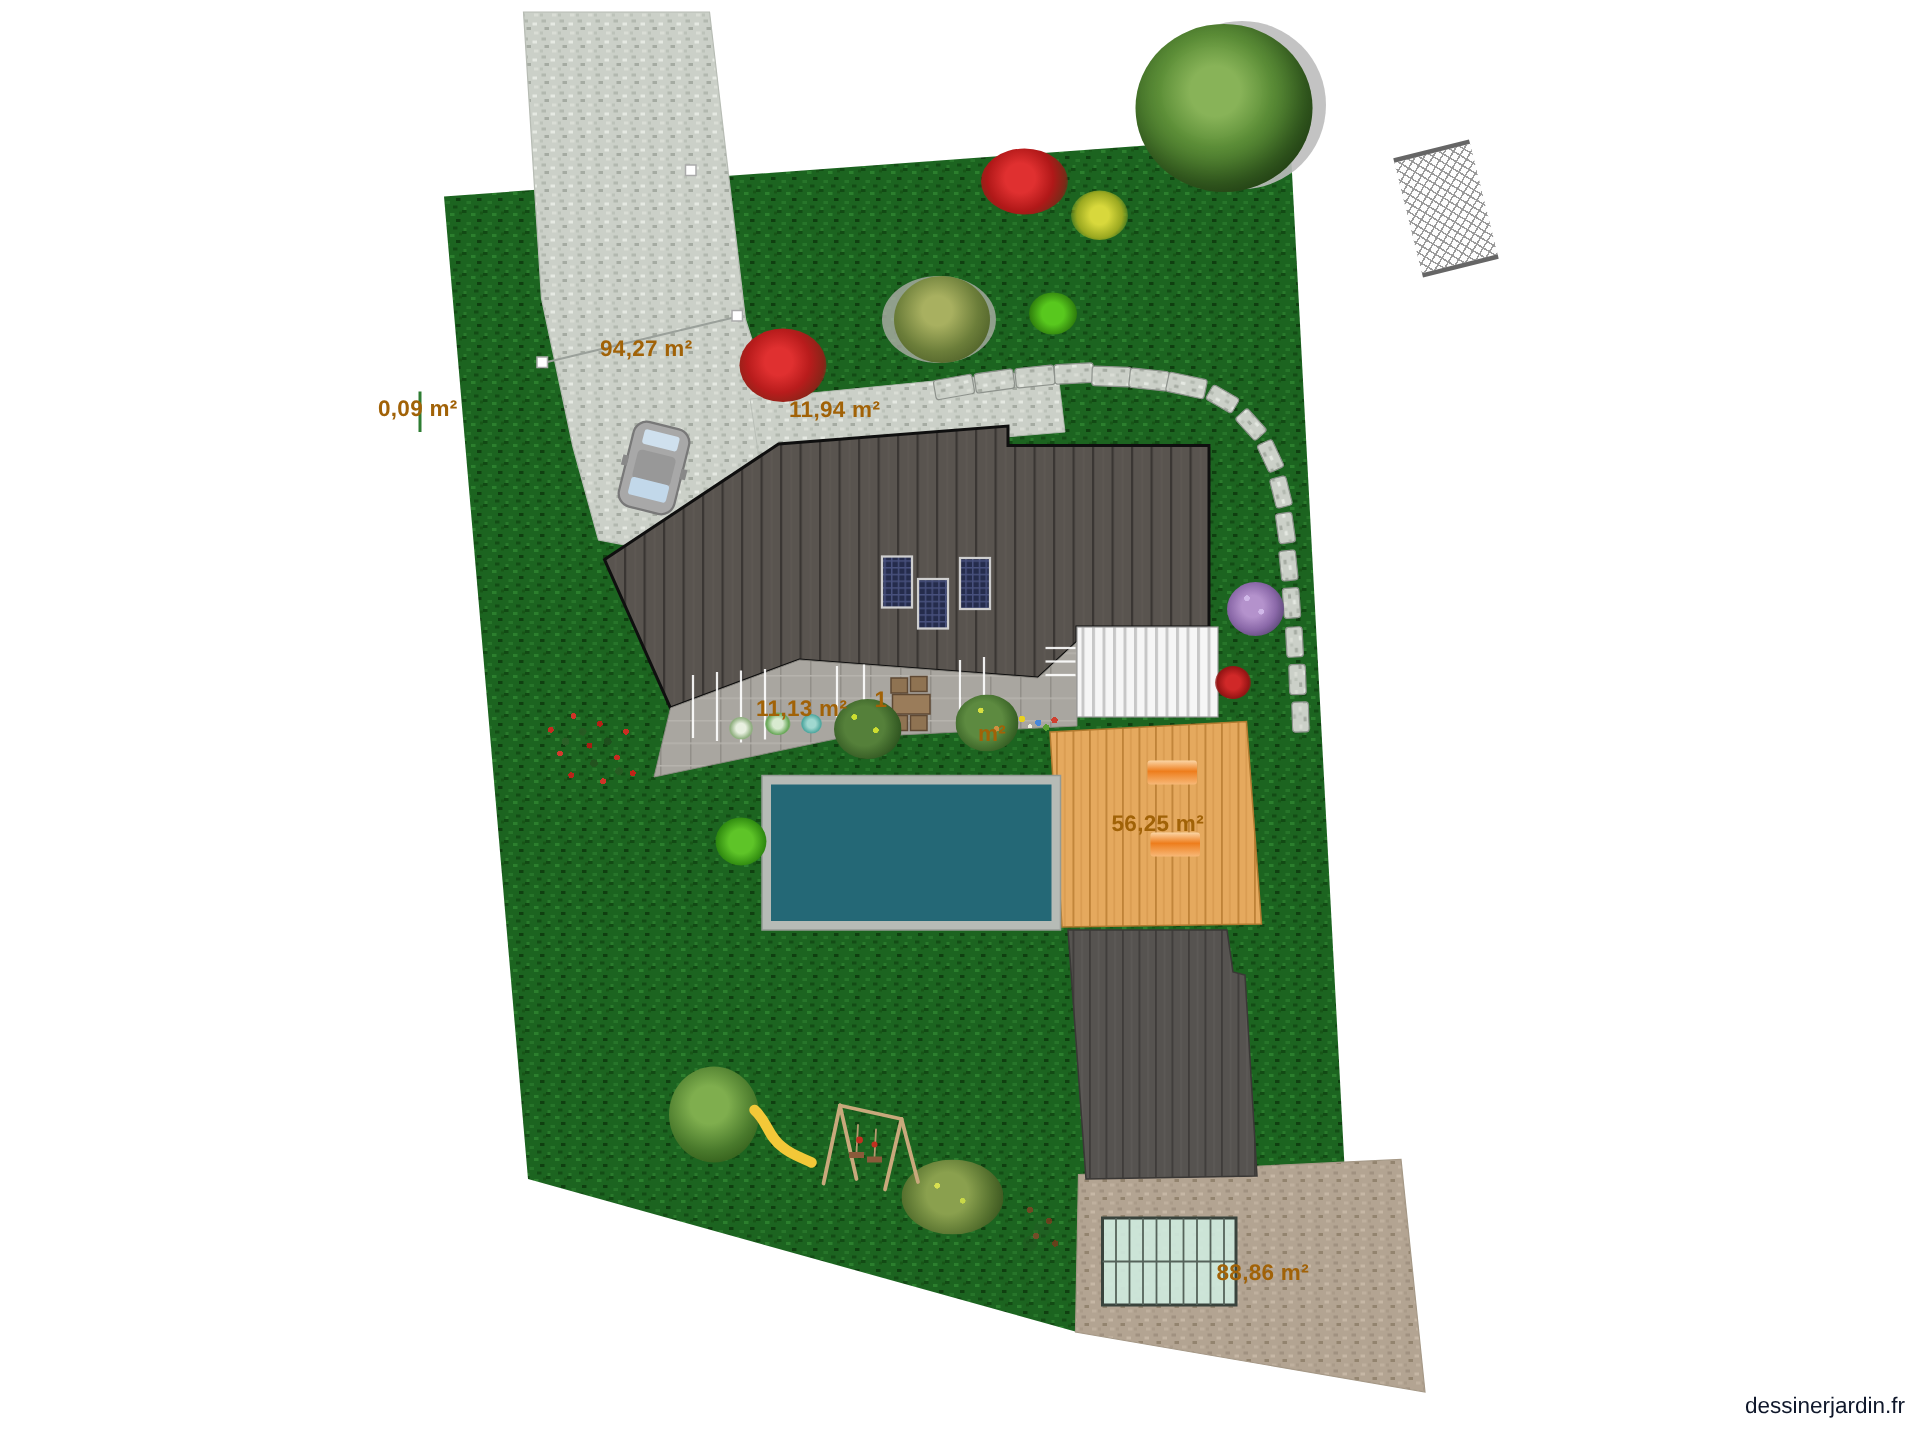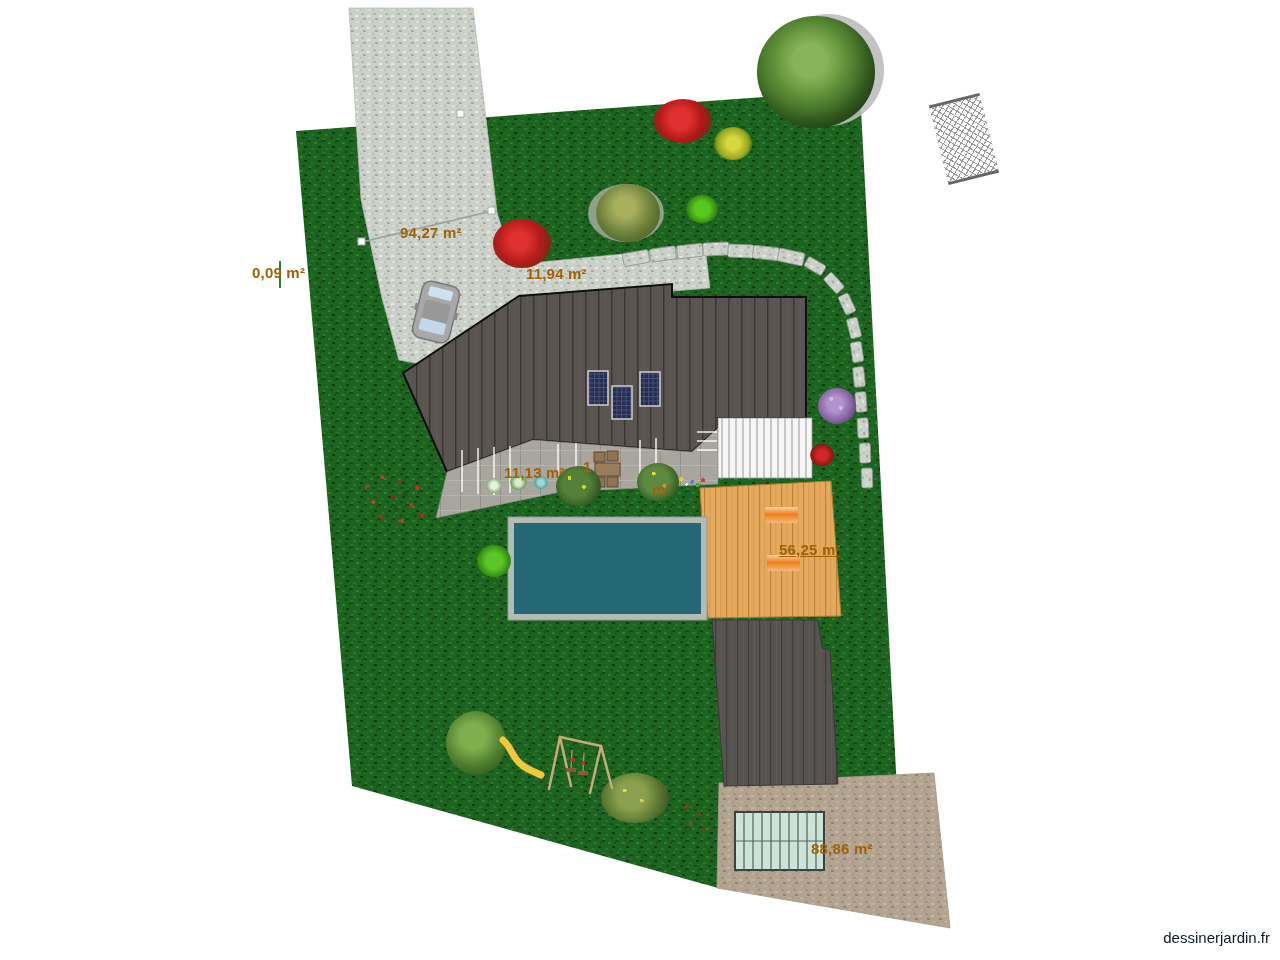--- a/index.html
+++ b/index.html
@@ -302,19 +302,19 @@
     <circle cx="583" cy="763" r="2" fill="#c03020"></circle>
   </svg>
 
   <div class="lbl" style="left:400px;top:224px;">94,27 m²</div>
   <div class="lbl" style="left:252px;top:264px;">0,09 m²</div>
   <div class="tick"></div>
   <div class="lbl" style="left:526px;top:265px;">11,94 m²</div>
   <div class="lbl" style="left:466px;top:464px;margin-left:38px;">11,13 m²</div>
   <div class="lbl" style="left:583px;top:458px;">1</div>
   <div class="lbl" style="left:652px;top:458px;margin-top:23px;">m²</div>
-  <div class="lbl" style="left:779px;top:541px;text-decoration:underline;">56,25 m²</div>
+  <div class="lbl" style="left:741px;top:541px;">56,25 m²</div>
   <div class="lbl" style="left:811px;top:840px;">88,86 m²</div>
 
   <div class="hatch"></div>
 
   <div class="watermark">dessinerjardin.fr</div>
 </div>
 
 </body></html>

